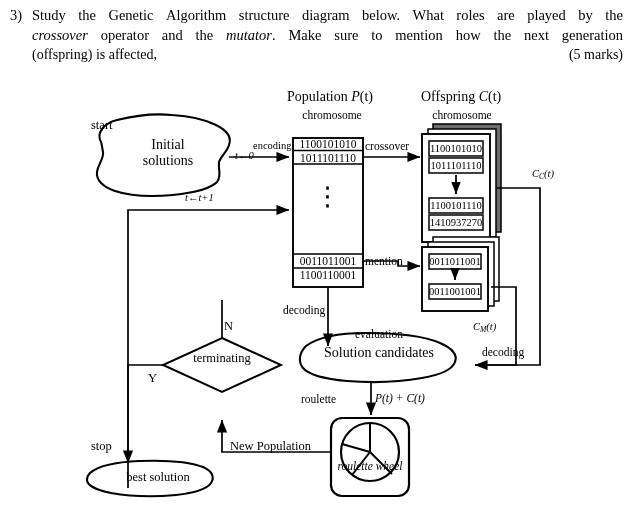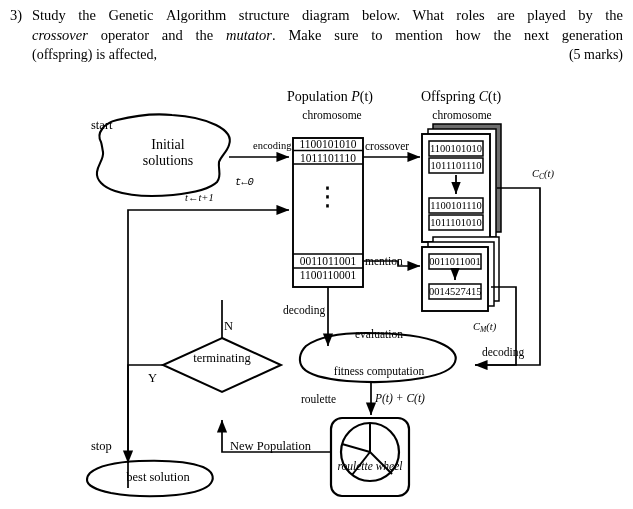--- a/index.html
+++ b/index.html
@@ -215,21 +215,21 @@
                C87,389 88,387 90,385 Z" stroke-width="2.1"></path>
     </g>
   </svg>
 
   <div class="lbl f12" style="left:91px; top:31px;">start</div>
 
   <div class="lbl f13 center" style="left:128px; top:50px; width:80px;">Initial</div>
   <div class="lbl f13 center" style="left:128px; top:66px; width:80px;">solutions</div>
 
   <div class="lbl f10" style="left:229px; top:52px;margin-left:24px;">encoding</div>
-  <div class="lbl f10 ital" style="left:235px; top:89px;font-family:Liberation Mono, monospace;">t←0</div>
+  <div class="lbl f10 ital" style="left:235px; top:62px;">t←0</div>
   <div class="lbl f10 ital" style="left:185px; top:104px;">t←t+1</div>
 
   <div class="lbl f13" style="left:287px; top:2px;">
     <span>Population </span><i>P</i><span class="ital">(t)</span>
   </div>
   <div class="lbl f11 center" style="left:282px; top:21px; width:100px;">chromosome</div>
 
   <div class="lbl f13" style="left:421px; top:2px;">
     <span>Offspring </span><i>C</i><span class="ital">(t)</span>
   </div>
@@ -240,37 +240,37 @@
   <div class="lbl center" style="left:293px; top:95px; width:70px; font-size:26px; letter-spacing:1px;">⋮</div>
   <div class="lbl f11 center" style="left:293px; top:167px; width:70px;">0011011001</div>
   <div class="lbl f11 center" style="left:293px; top:181px; width:70px;">1100110001</div>
 
   <div class="lbl f11" style="left:365px; top:52px;">crossover</div>
   <div class="lbl f11" style="left:365px; top:167px;">mention</div>
 
   <div class="lbl f10 center" style="left:429px; top:55px; width:54px;">1100101010</div>
   <div class="lbl f10 center" style="left:429px; top:72px; width:54px;">1011101110</div>
   <div class="lbl f10 center" style="left:429px; top:112px; width:54px;">1100101110</div>
-  <div class="lbl f10 center" style="left:429px; top:129px; width:54px;">1011101010</div>
+  <div class="lbl f10 center" style="left:429px; top:129px; width:54px;">1410937270</div>
 
   <div class="lbl f10 center" style="left:429px; top:168px; width:52px;">0011011001</div>
-  <div class="lbl f10 center" style="left:429px; top:198px; width:52px;">0014527415</div>
+  <div class="lbl f10 center" style="left:429px; top:198px; width:52px;">0011001001</div>
 
   <div class="lbl f10 ital" style="left:500px; top:80px;padding-left:32px;">
     <span>C</span><span class="sub">C</span><span>(t)</span>
   </div>
   <div class="lbl f10 ital" style="left:473px; top:233px;">
     <span>C</span><span class="sub">M</span><span>(t)</span>
   </div>
 
   <div class="lbl f11" style="left:283px; top:216px;">decoding</div>
   <div class="lbl f11" style="left:355px; top:240px;">evaluation</div>
   <div class="lbl f11" style="left:482px; top:258px;">decoding</div>
 
-  <div class="lbl f11 center" style="left:303px; top:277px; width:152px;">fitness computation</div>
+  <div class="lbl f13 center" style="left:303px; top:258px; width:152px;">Solution candidates</div>
 
   <div class="lbl f11" style="left:301px; top:305px;">roulette</div>
   <div class="lbl f11 ital" style="left:375px; top:304px;">P(t) + C(t)</div>
 
   <div class="lbl f12 center" style="left:172px; top:264px; width:100px;">terminating</div>
   <div class="lbl f12" style="left:224px; top:232px;">N</div>
   <div class="lbl f12" style="left:148px; top:284px;">Y</div>
 
   <div class="lbl f12" style="left:230px; top:352px;">New Population</div>
 

